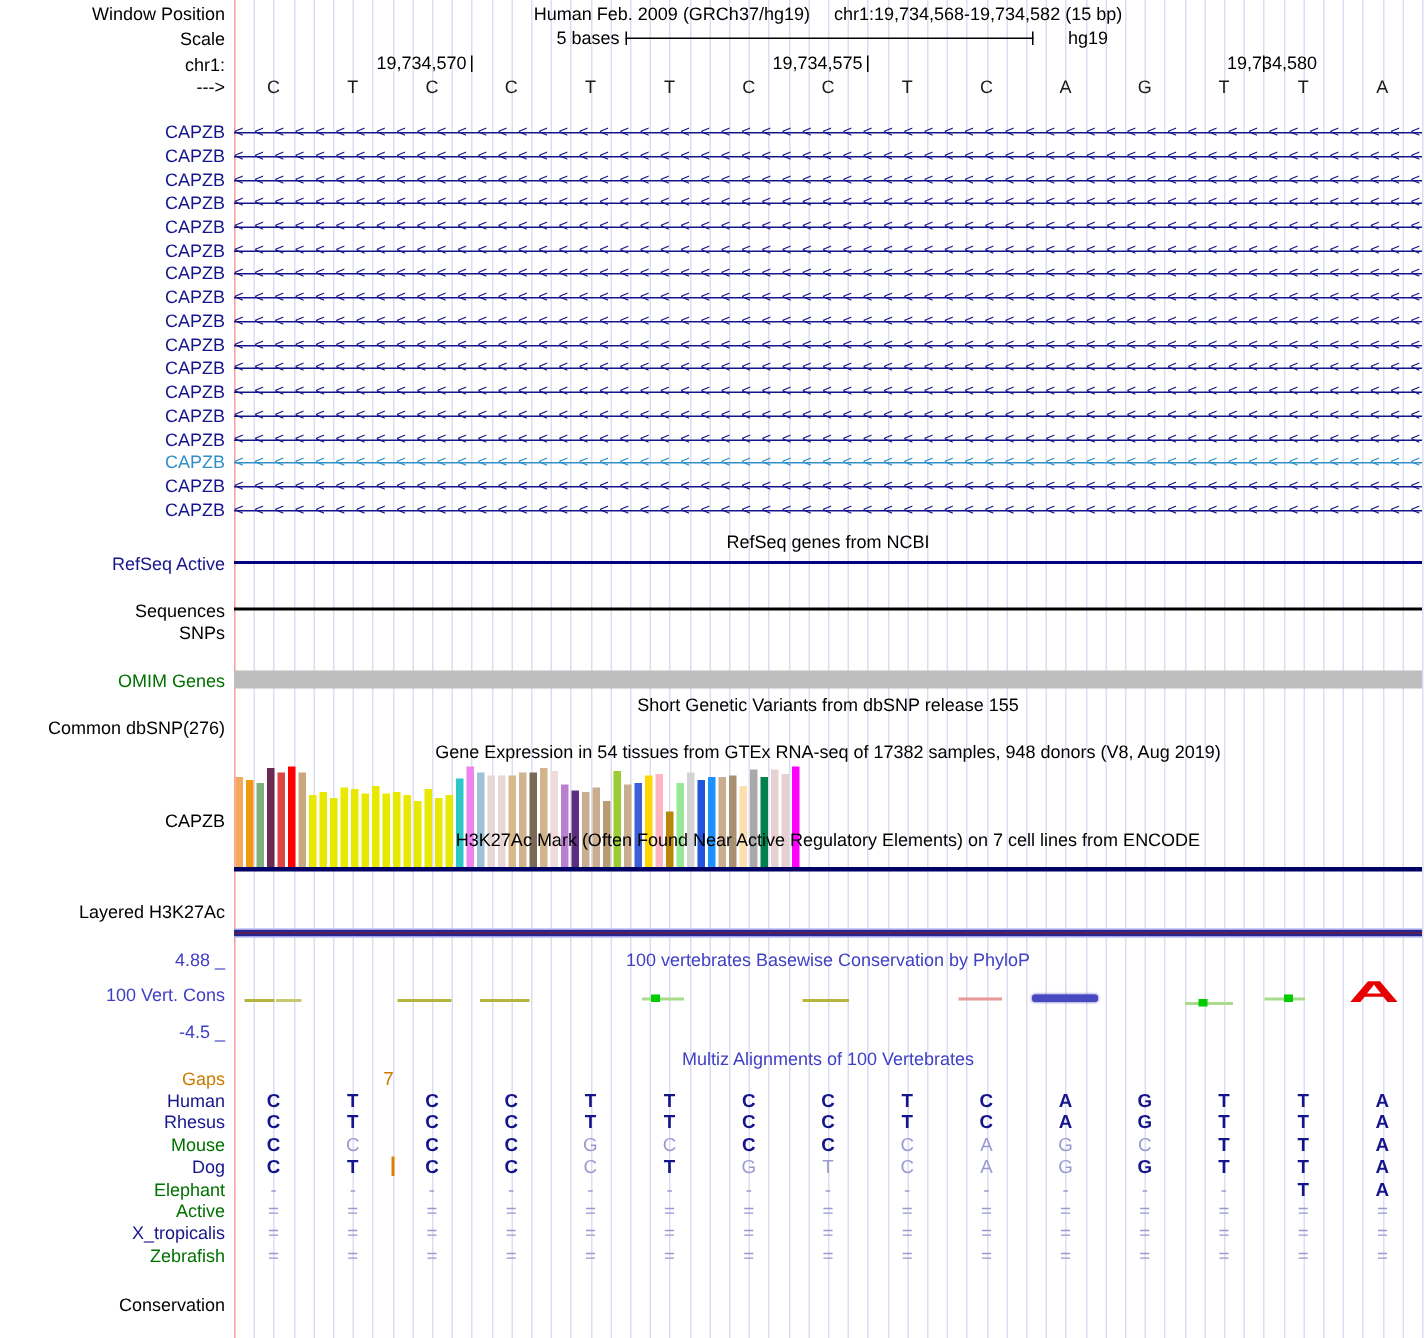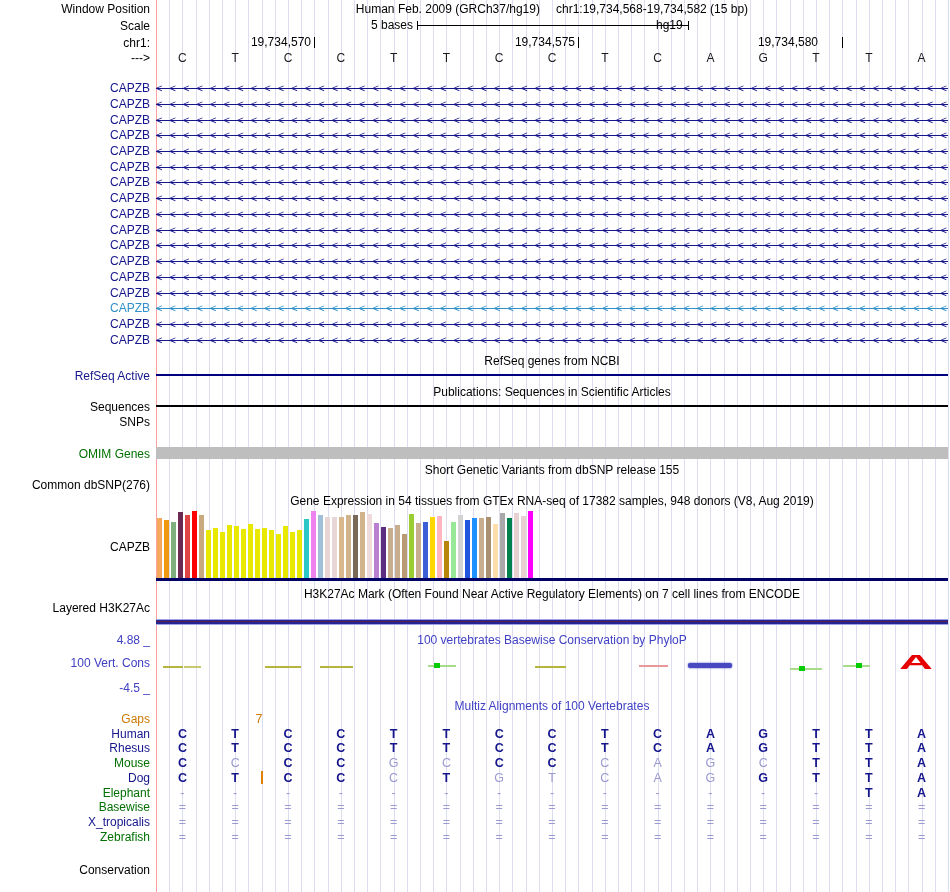--- a/index.html
+++ b/index.html
@@ -103,29 +103,29 @@
   <div class="lbl black" style="top:2px">Window Position</div>
   <div class="title black" style="top:2px">
     <span>Human Feb. 2009 (GRCh37/hg19)</span><span style="display:inline-block;width:16px"></span><span>chr1:19,734,568-19,734,582 (15 bp)</span>
   </div>
 
   <div class="lbl black" style="top:19px">Scale</div>
   <div class="abs black" style="top:19px;left:343px;width:70px;text-align:right;line-height:13px">5 bases</div>
   <div class="abs" style="top:25px;left:417px;width:272px;height:1px;background:#000"></div>
   <div class="abs" style="top:21px;left:417px;width:1px;height:9px;background:#000"></div>
   <div class="abs" style="top:21px;left:688px;width:1px;height:9px;background:#000"></div>
-  <div class="abs black" style="top:19px;left:656px;line-height:13px">hg19</div>
+  <div class="abs black" style="top:19px;left:712px;line-height:13px">hg19</div>
 
   <div class="lbl black" style="top:36px">chr1:</div>
   <div id="coords">
       <div class="conum" style="top: 36px; left: 211px;">19,734,570</div>
       <div class="cotick" style="top: 37px; left: 314px;"></div>
       <div class="conum" style="top: 36px; left: 475px;">19,734,575</div>
       <div class="cotick" style="top: 37px; left: 578px;"></div>
-      <div class="conum" style="top: 36px; left: 718px;">19,734,580</div>
+      <div class="conum" style="top: 36px; left: 778px;">19,734,580</div>
       <div class="cotick" style="top: 37px; left: 842px;"></div>
     </div>
 
   <div class="lbl black" style="top:51px">---&gt;</div>
   <div id="seqrow">
       <div class="seqletter abs" style="top: 51px; left: 182.4px;">C</div>
       <div class="seqletter abs" style="top: 51px; left: 235.2px;">T</div>
       <div class="seqletter abs" style="top: 51px; left: 288px;">C</div>
       <div class="seqletter abs" style="top: 51px; left: 340.8px;">C</div>
       <div class="seqletter abs" style="top: 51px; left: 393.6px;">T</div>
@@ -260,21 +260,20 @@
           <div class="shaft" style="background: rgb(21, 21, 140);"></div>
           <div class="chev" style="color: rgb(21, 21, 140);">&lt;&lt;&lt;&lt;&lt;&lt;&lt;&lt;&lt;&lt;&lt;&lt;&lt;&lt;&lt;&lt;&lt;&lt;&lt;&lt;&lt;&lt;&lt;&lt;&lt;&lt;&lt;&lt;&lt;&lt;&lt;&lt;&lt;&lt;&lt;&lt;&lt;&lt;&lt;&lt;&lt;&lt;&lt;&lt;&lt;&lt;&lt;&lt;&lt;&lt;&lt;&lt;&lt;&lt;&lt;&lt;&lt;&lt;&lt;&lt;&lt;</div>
         </div>
       </div>
     </div>
 
   <div class="title black" style="top:354px">RefSeq genes from NCBI</div>
   <div class="lbl navy" style="top:369px">RefSeq Active</div>
   <div class="hline" style="top:374px;height:2px;background:#000080"></div>
 
-  <div class="title black" style="top:385px">Publications: Sequences in Scientific Articles</div>
   <div class="lbl black" style="top:400px">Sequences</div>
   <div class="hline" style="top:405px;height:2px;background:#000"></div>
 
   <div class="lbl black" style="top:415px">SNPs</div>
 
   <div class="lbl green" style="top:447px">OMIM Genes</div>
   <div class="hline" style="top:447px;height:12px;background:#BEBEBE"></div>
 
   <div class="title black" style="top:463px">Short Genetic Variants from dbSNP release 155</div>
   <div class="lbl black" style="top:478px">Common dbSNP(276)</div>
@@ -332,21 +331,21 @@
       <div class="bar" style="left: 486px; top: 517px; width: 5px; height: 61px; background: rgb(168, 144, 112);"></div>
       <div class="bar" style="left: 493px; top: 524px; width: 5px; height: 54px; background: rgb(255, 222, 173);"></div>
       <div class="bar" style="left: 500px; top: 513px; width: 5px; height: 65px; background: rgb(169, 169, 169);"></div>
       <div class="bar" style="left: 507px; top: 518px; width: 5px; height: 60px; background: rgb(0, 128, 77);"></div>
       <div class="bar" style="left: 514px; top: 513px; width: 5px; height: 65px; background: rgb(232, 208, 208);"></div>
       <div class="bar" style="left: 521px; top: 516px; width: 5px; height: 62px; background: rgb(232, 208, 208);"></div>
       <div class="bar" style="left: 528px; top: 511px; width: 5px; height: 67px; background: rgb(255, 0, 255);"></div>
     </div>
   <div class="hline" style="top:578px;height:3px;background:#000066"></div>
 
-  <div class="title black" style="top:587px">H3K27Ac Mark (Often Found Near Active Regulatory Elements) on 7 cell lines from ENCODE</div>
+  <div class="title black" style="top:553px">H3K27Ac Mark (Often Found Near Active Regulatory Elements) on 7 cell lines from ENCODE</div>
   <div class="lbl black" style="top:601px">Layered H3K27Ac</div>
   <div class="hline" style="top:619px;height:6px;background:linear-gradient(to bottom,#A2A2E6 0,#A2A2E6 1px,#252592 1px,#252592 2.5px,#5A1E50 2.5px,#5A1E50 3.5px,#252592 3.5px,#252592 5px,#A2A2E6 5px,#A2A2E6 6px)"></div>
 
   <div class="lbl blue" style="top:633px">4.88 _</div>
   <div class="title blue" style="top:633px">100 vertebrates Basewise Conservation by PhyloP</div>
   <div class="lbl blue" style="top:656px">100 Vert. Cons</div>
   <div class="lbl blue" style="top:681px">-4.5 _</div>
   <div id="phylopmarks">
       <div class="abs" style="left: 163px; top: 666px; width: 20px; height: 2px; background: rgb(181, 181, 60);"></div>
       <div class="abs" style="left: 184px; top: 666px; width: 17px; height: 2px; background: rgb(200, 200, 112);"></div>
@@ -442,21 +441,21 @@
       <div class="mcell mlight" style="top: 785.6px; left: 446.4px;">-</div>
       <div class="mcell mlight" style="top: 785.6px; left: 499.2px;">-</div>
       <div class="mcell mlight" style="top: 785.6px; left: 552px;">-</div>
       <div class="mcell mlight" style="top: 785.6px; left: 604.8px;">-</div>
       <div class="mcell mlight" style="top: 785.6px; left: 657.6px;">-</div>
       <div class="mcell mlight" style="top: 785.6px; left: 710.4px;">-</div>
       <div class="mcell mlight" style="top: 785.6px; left: 763.2px;">-</div>
       <div class="mcell mlight" style="top: 785.6px; left: 816px;">-</div>
       <div class="mcell mdark" style="top: 785.6px; left: 868.8px;">T</div>
       <div class="mcell mdark" style="top: 785.6px; left: 921.6px;">A</div>
-      <div class="lbl" style="top: 800.32px; color: rgb(0, 112, 0);">Basewise</div>
+      <div class="lbl" style="top: 800.32px; color: rgb(0, 112, 0);">Active</div>
       <div class="mcell mlight" style="top: 800.32px; left: 182.4px;">=</div>
       <div class="mcell mlight" style="top: 800.32px; left: 235.2px;">=</div>
       <div class="mcell mlight" style="top: 800.32px; left: 288px;">=</div>
       <div class="mcell mlight" style="top: 800.32px; left: 340.8px;">=</div>
       <div class="mcell mlight" style="top: 800.32px; left: 393.6px;">=</div>
       <div class="mcell mlight" style="top: 800.32px; left: 446.4px;">=</div>
       <div class="mcell mlight" style="top: 800.32px; left: 499.2px;">=</div>
       <div class="mcell mlight" style="top: 800.32px; left: 552px;">=</div>
       <div class="mcell mlight" style="top: 800.32px; left: 604.8px;">=</div>
       <div class="mcell mlight" style="top: 800.32px; left: 657.6px;">=</div>

